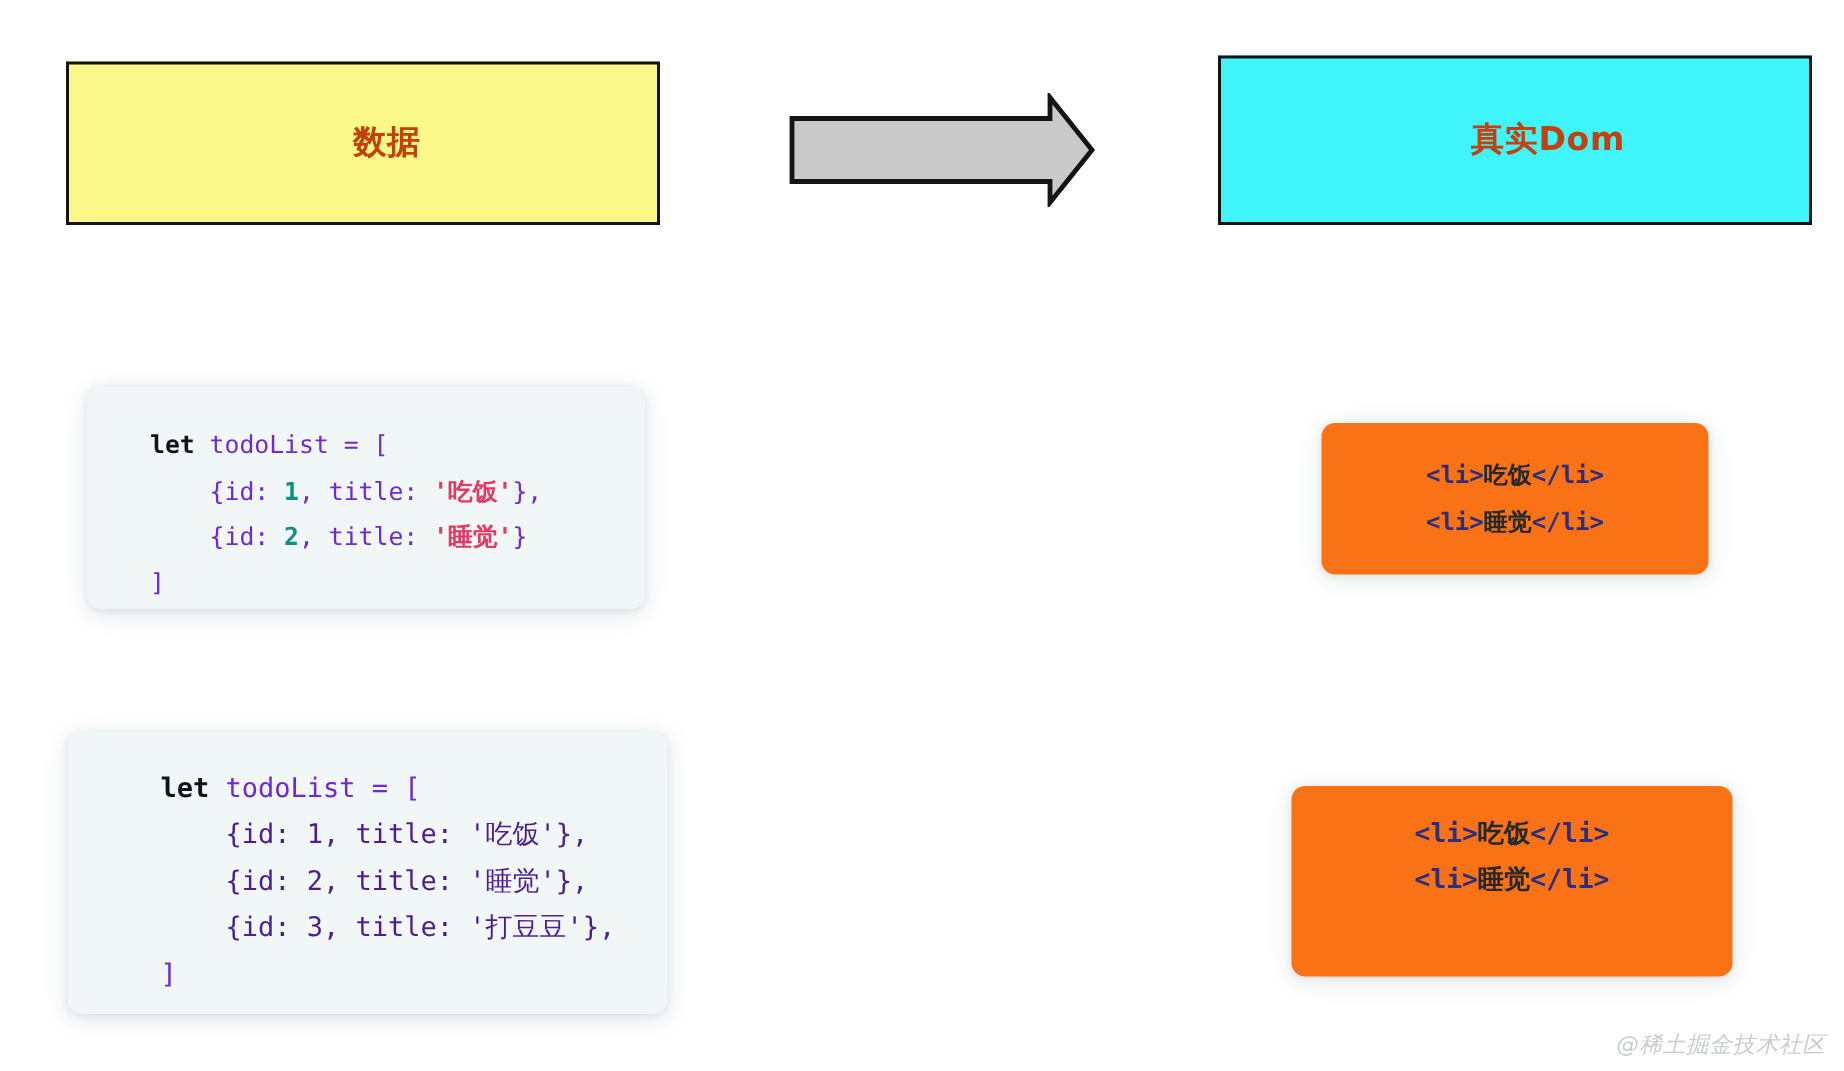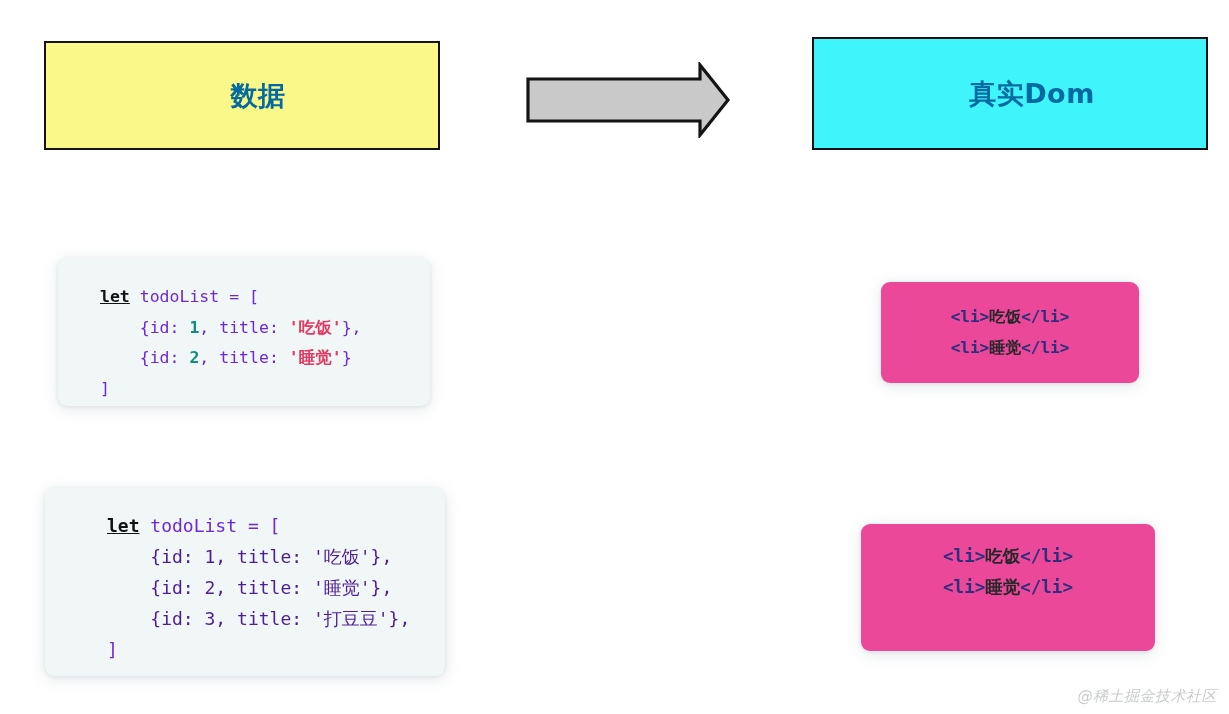--- a/index.html
+++ b/index.html
@@ -22,23 +22,23 @@
   .top-box {
     position: absolute;
     box-sizing: border-box;
     border: 2px solid #141414;
     display: flex;
     align-items: center;
     justify-content: center;
   }
   .top-box .box-label {
     font-family: "DejaVu Sans", "Liberation Sans", sans-serif;
-    font-size: 27px;
+    font-size: 22px;
     font-weight: 700;
-    color: #0369a1;
+    color: #c2410c;
     letter-spacing: .5px;
     line-height: 1;
     margin-left: 32px;
   }
   #box-data {
     left: 44px;
     top: 41px;
     width: 396px;
     height: 109px;
     background: #faf888;
@@ -67,21 +67,21 @@
     box-sizing: border-box;
     background: #f2f6f7;
     border-radius: 9px;
     box-shadow: 0 3px 16px rgba(120,135,150,0.20),
                 0 1px 4px rgba(120,135,150,0.14);
   }
   .code-card {
     background: #f1f6f6;
   }
   .dom-card {
-    background: #ec4899;
+    background: #f97316;
   }
 
   pre.code {
     margin: 0;
     font-family: "DejaVu Sans Mono", "Liberation Mono", monospace;
     white-space: pre;
     color: #2f3a3d;
   }
 
   
@@ -106,21 +106,21 @@
     height: 188px;
   }
   #code-2 {
     position: absolute;
     left: 62px;
     top: 22px;
     font-size: 18px;
     line-height: 31px;
   }
 
-  .tok-kw      { color: #111417; font-weight: 700; text-decoration: underline; }
+  .tok-kw      { color: #111417; font-weight: 700; }
   .tok-plain   { color: #6d28d9; }
   .tok-num     { color: #0f8f80; font-weight: 700; }
   .tok-str     { color: #e23a63; font-weight: 700; }
   .tok-teal    { color: #4c1d95; font-weight: 400; }
 
   
   #dom-card-1 {
     left: 881px;
     top: 282px;
     width: 258px;

